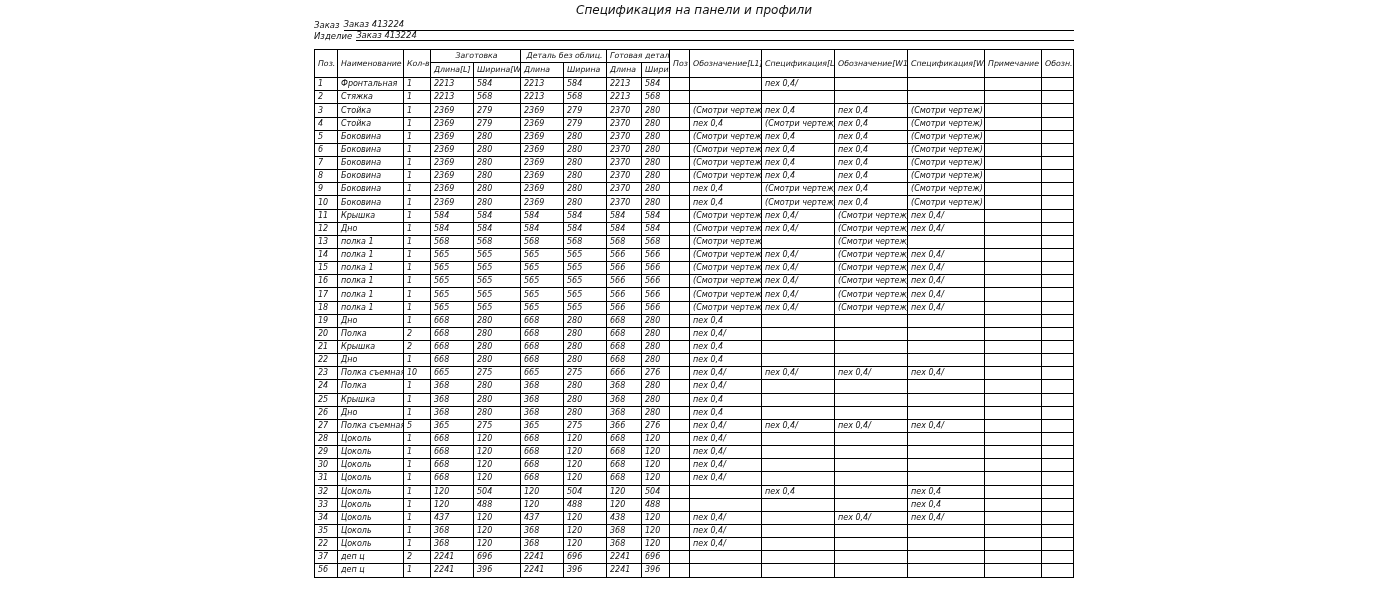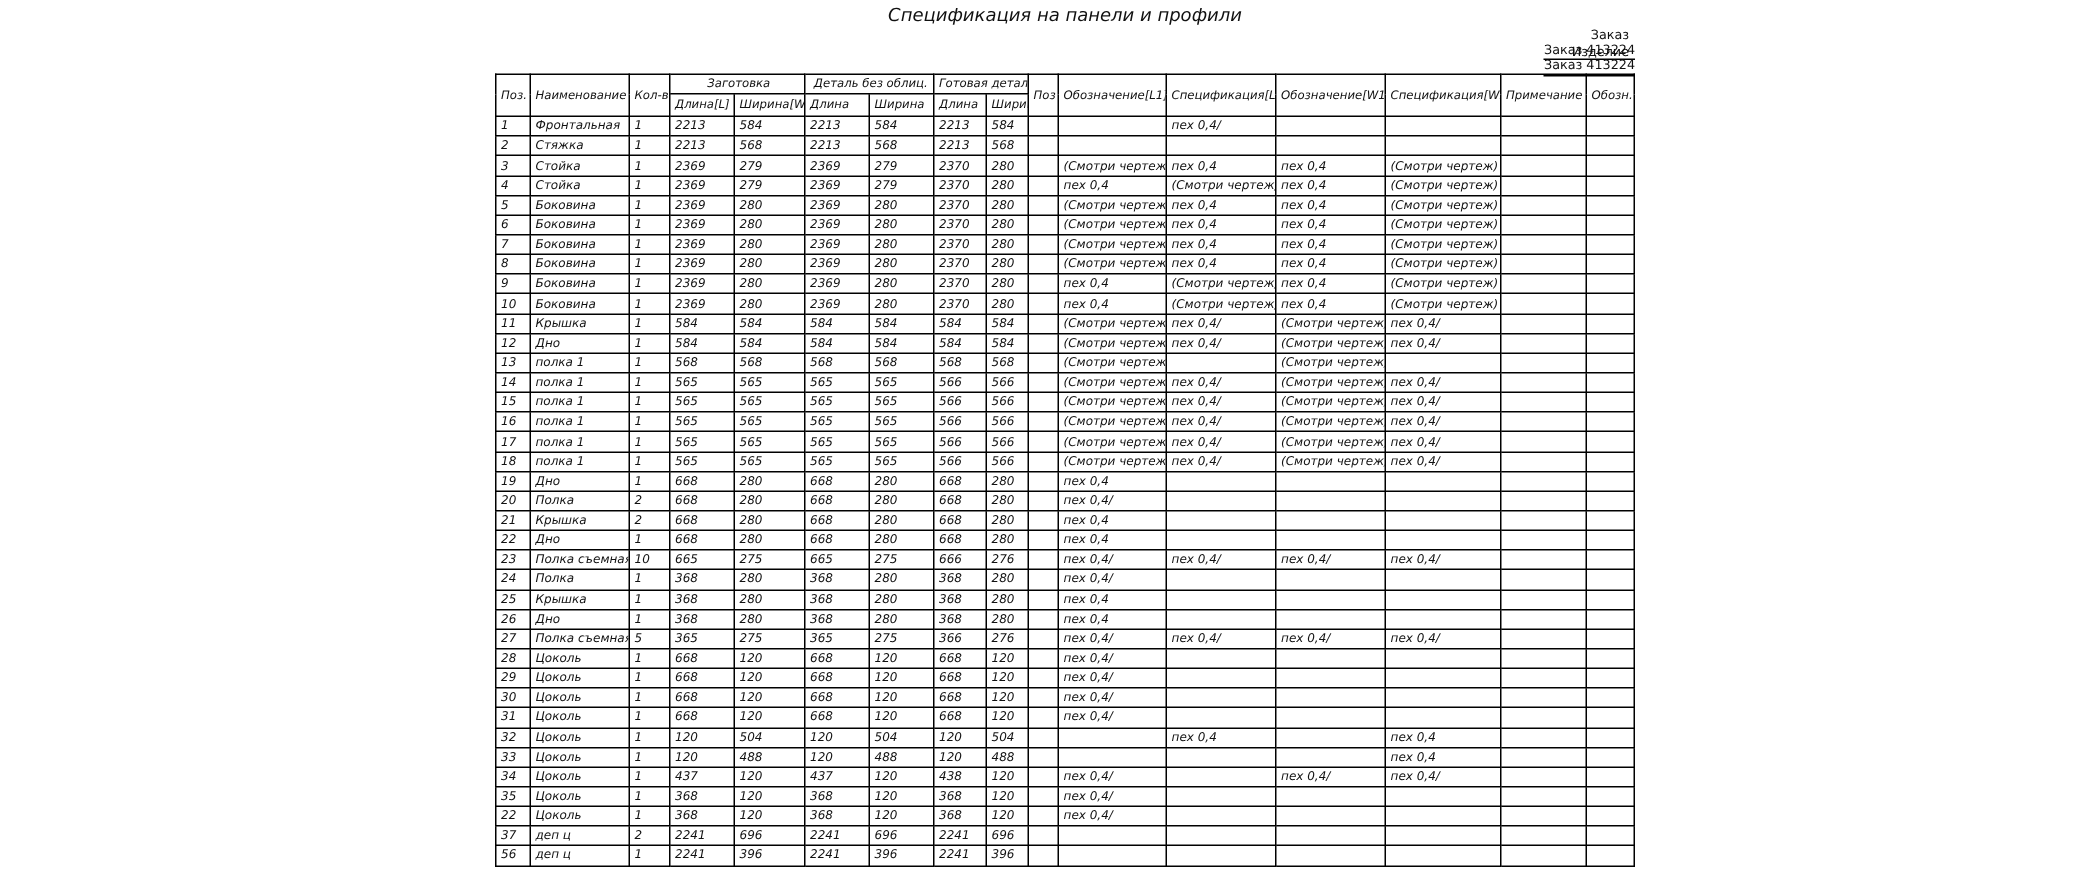--- a/index.html
+++ b/index.html
@@ -6,40 +6,40 @@
   html, body {
     margin: 0; padding: 0;
     width: 1395px; height: 593px;
     background: #ffffff;
     font-family: "DejaVu Sans", sans-serif;
     color: #111;
     overflow: hidden;
   }
   .doc {
     position: absolute;
-    left: 330px; top: 0;
+    left: 314px; top: 0;
     width: 760px;
   }
   .title {
     text-align: center;
     font-style: italic;
     font-size: 12px;
     margin-top: 3px;
     height: 14px;
     white-space: nowrap;
   }
   .meta { margin-top: 3px; }
   .meta-line {
     display: flex;
     align-items: flex-end;
     height: 10.6px;
+    font-style: italic;
     font-size: 8.5px;
     line-height: 9.5px;
     white-space: nowrap;
-    flex-direction: column;
   }
   .mlabel { padding-right: 4px; }
   .mline {
     flex: 1;
     border-bottom: 1px solid #000;
     height: 10.6px;
     display: flex;
     align-items: center;
   }
   table.spec {

